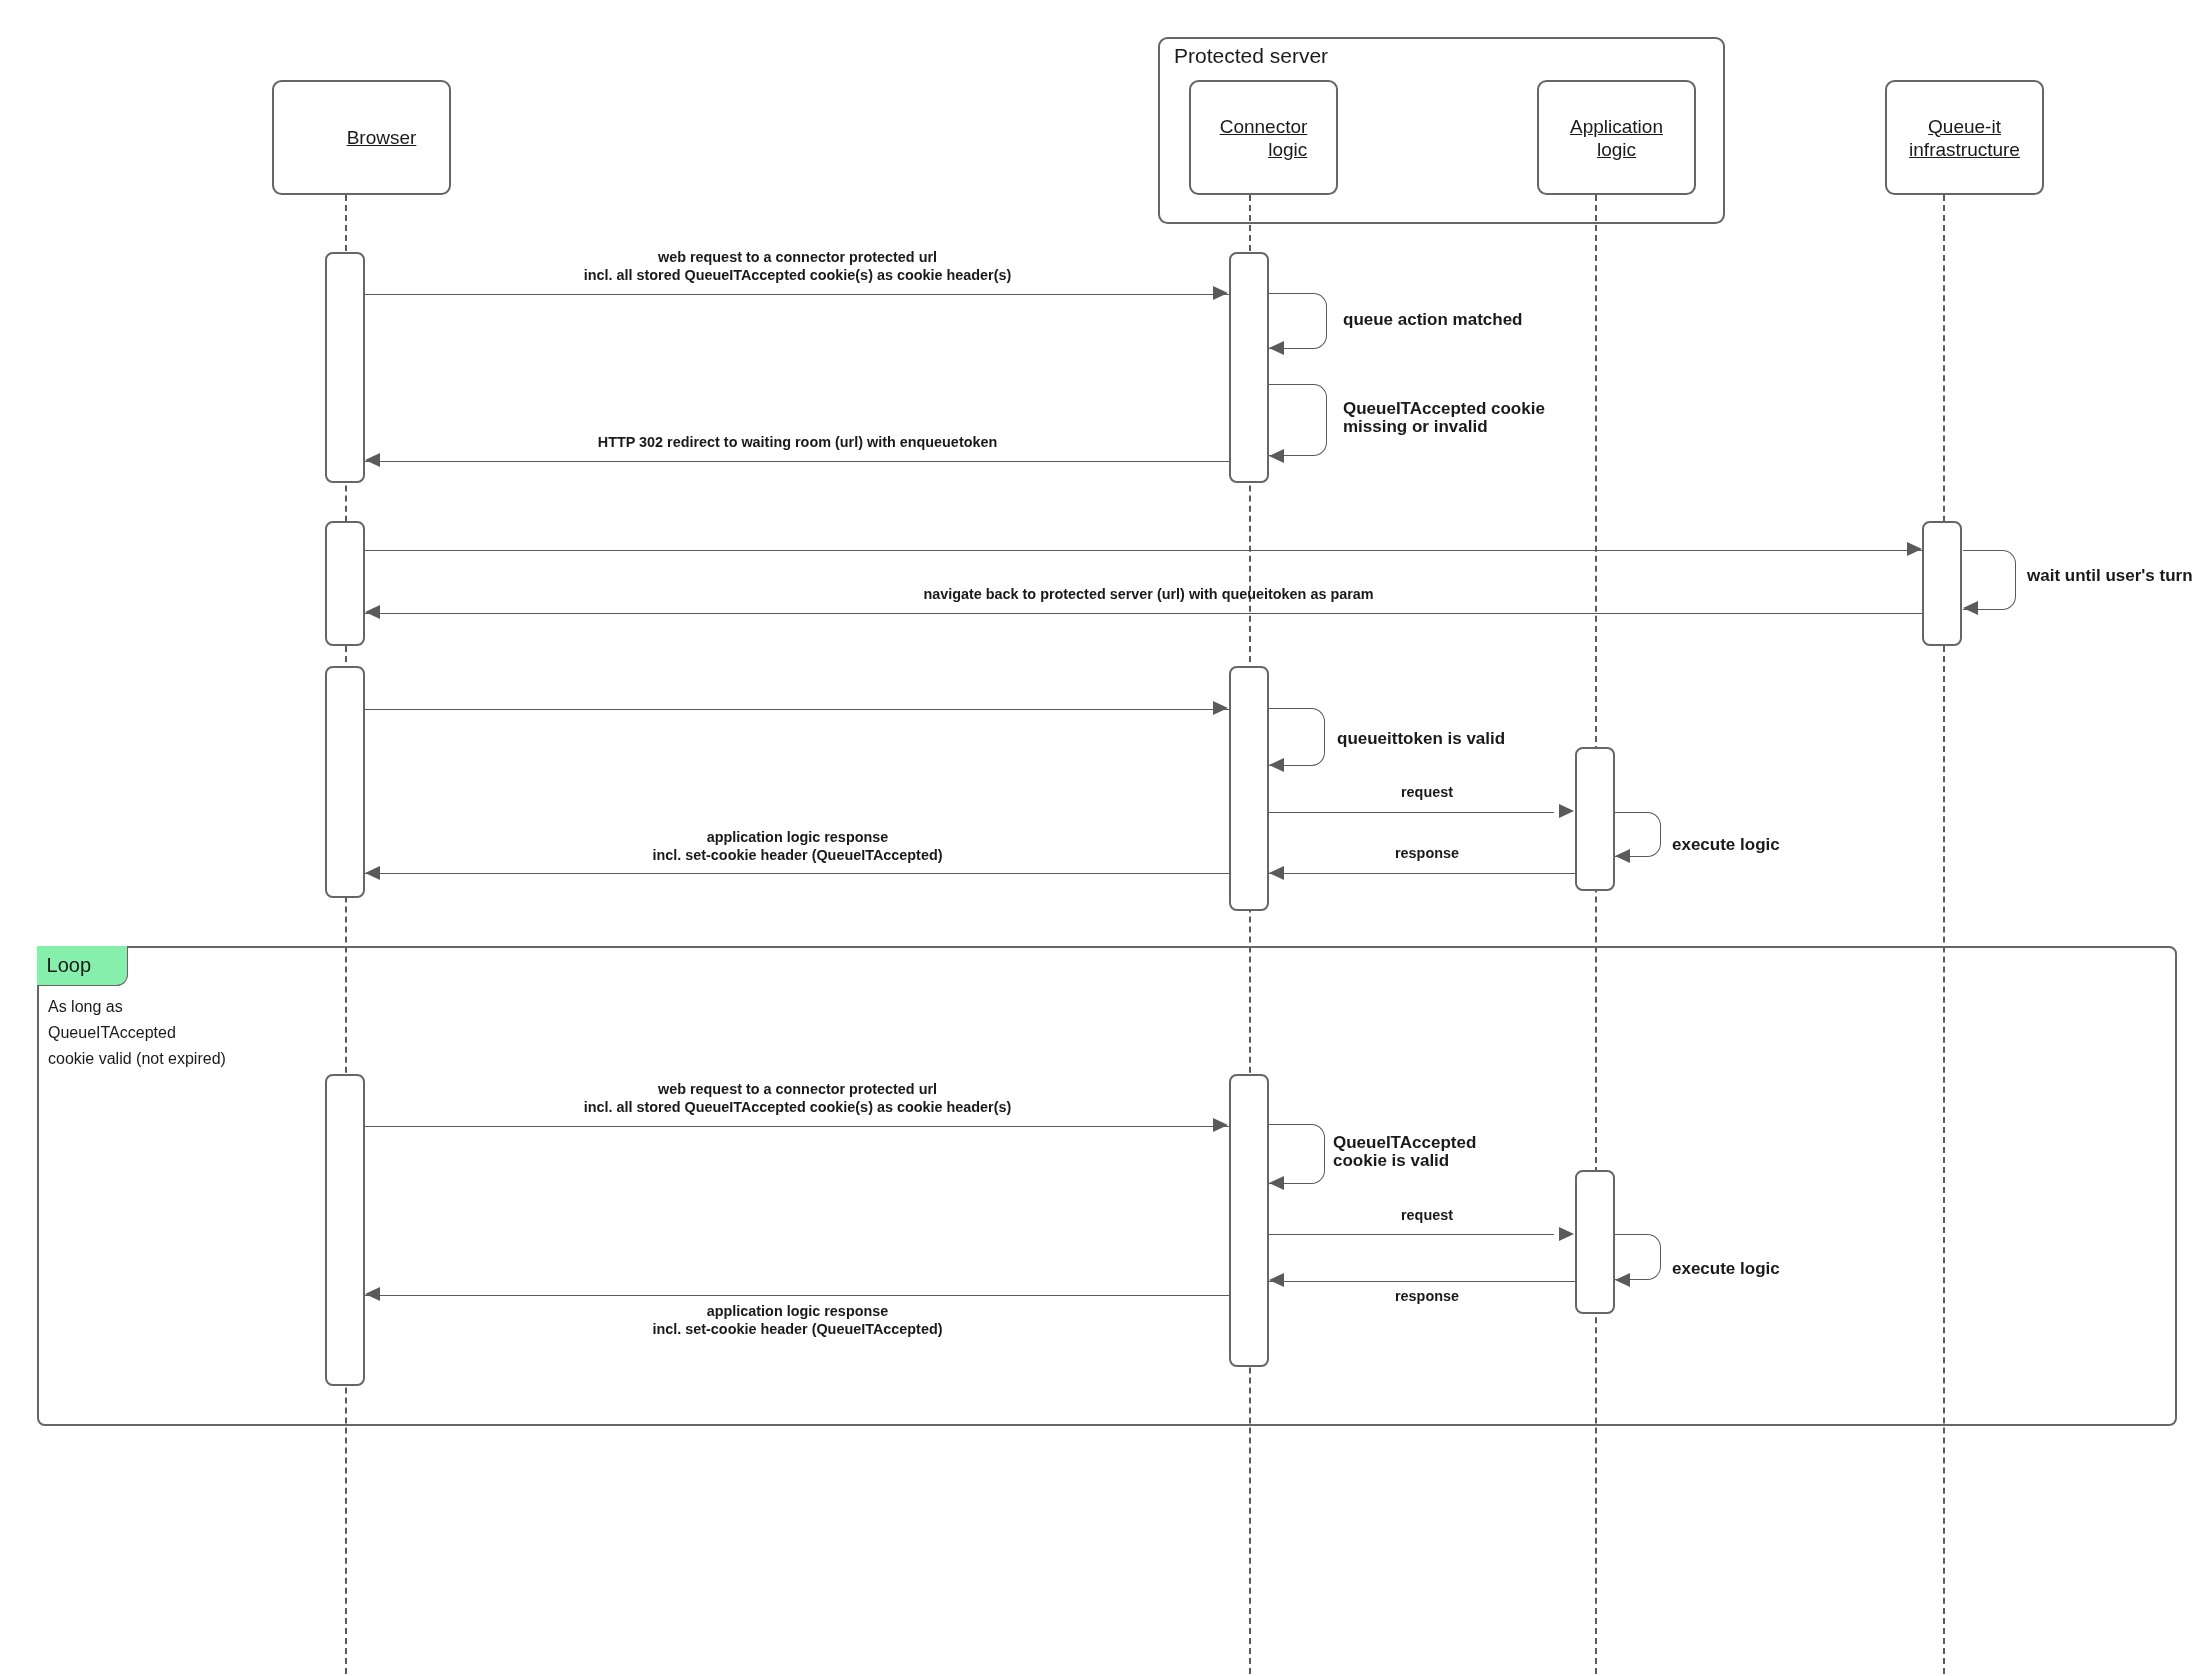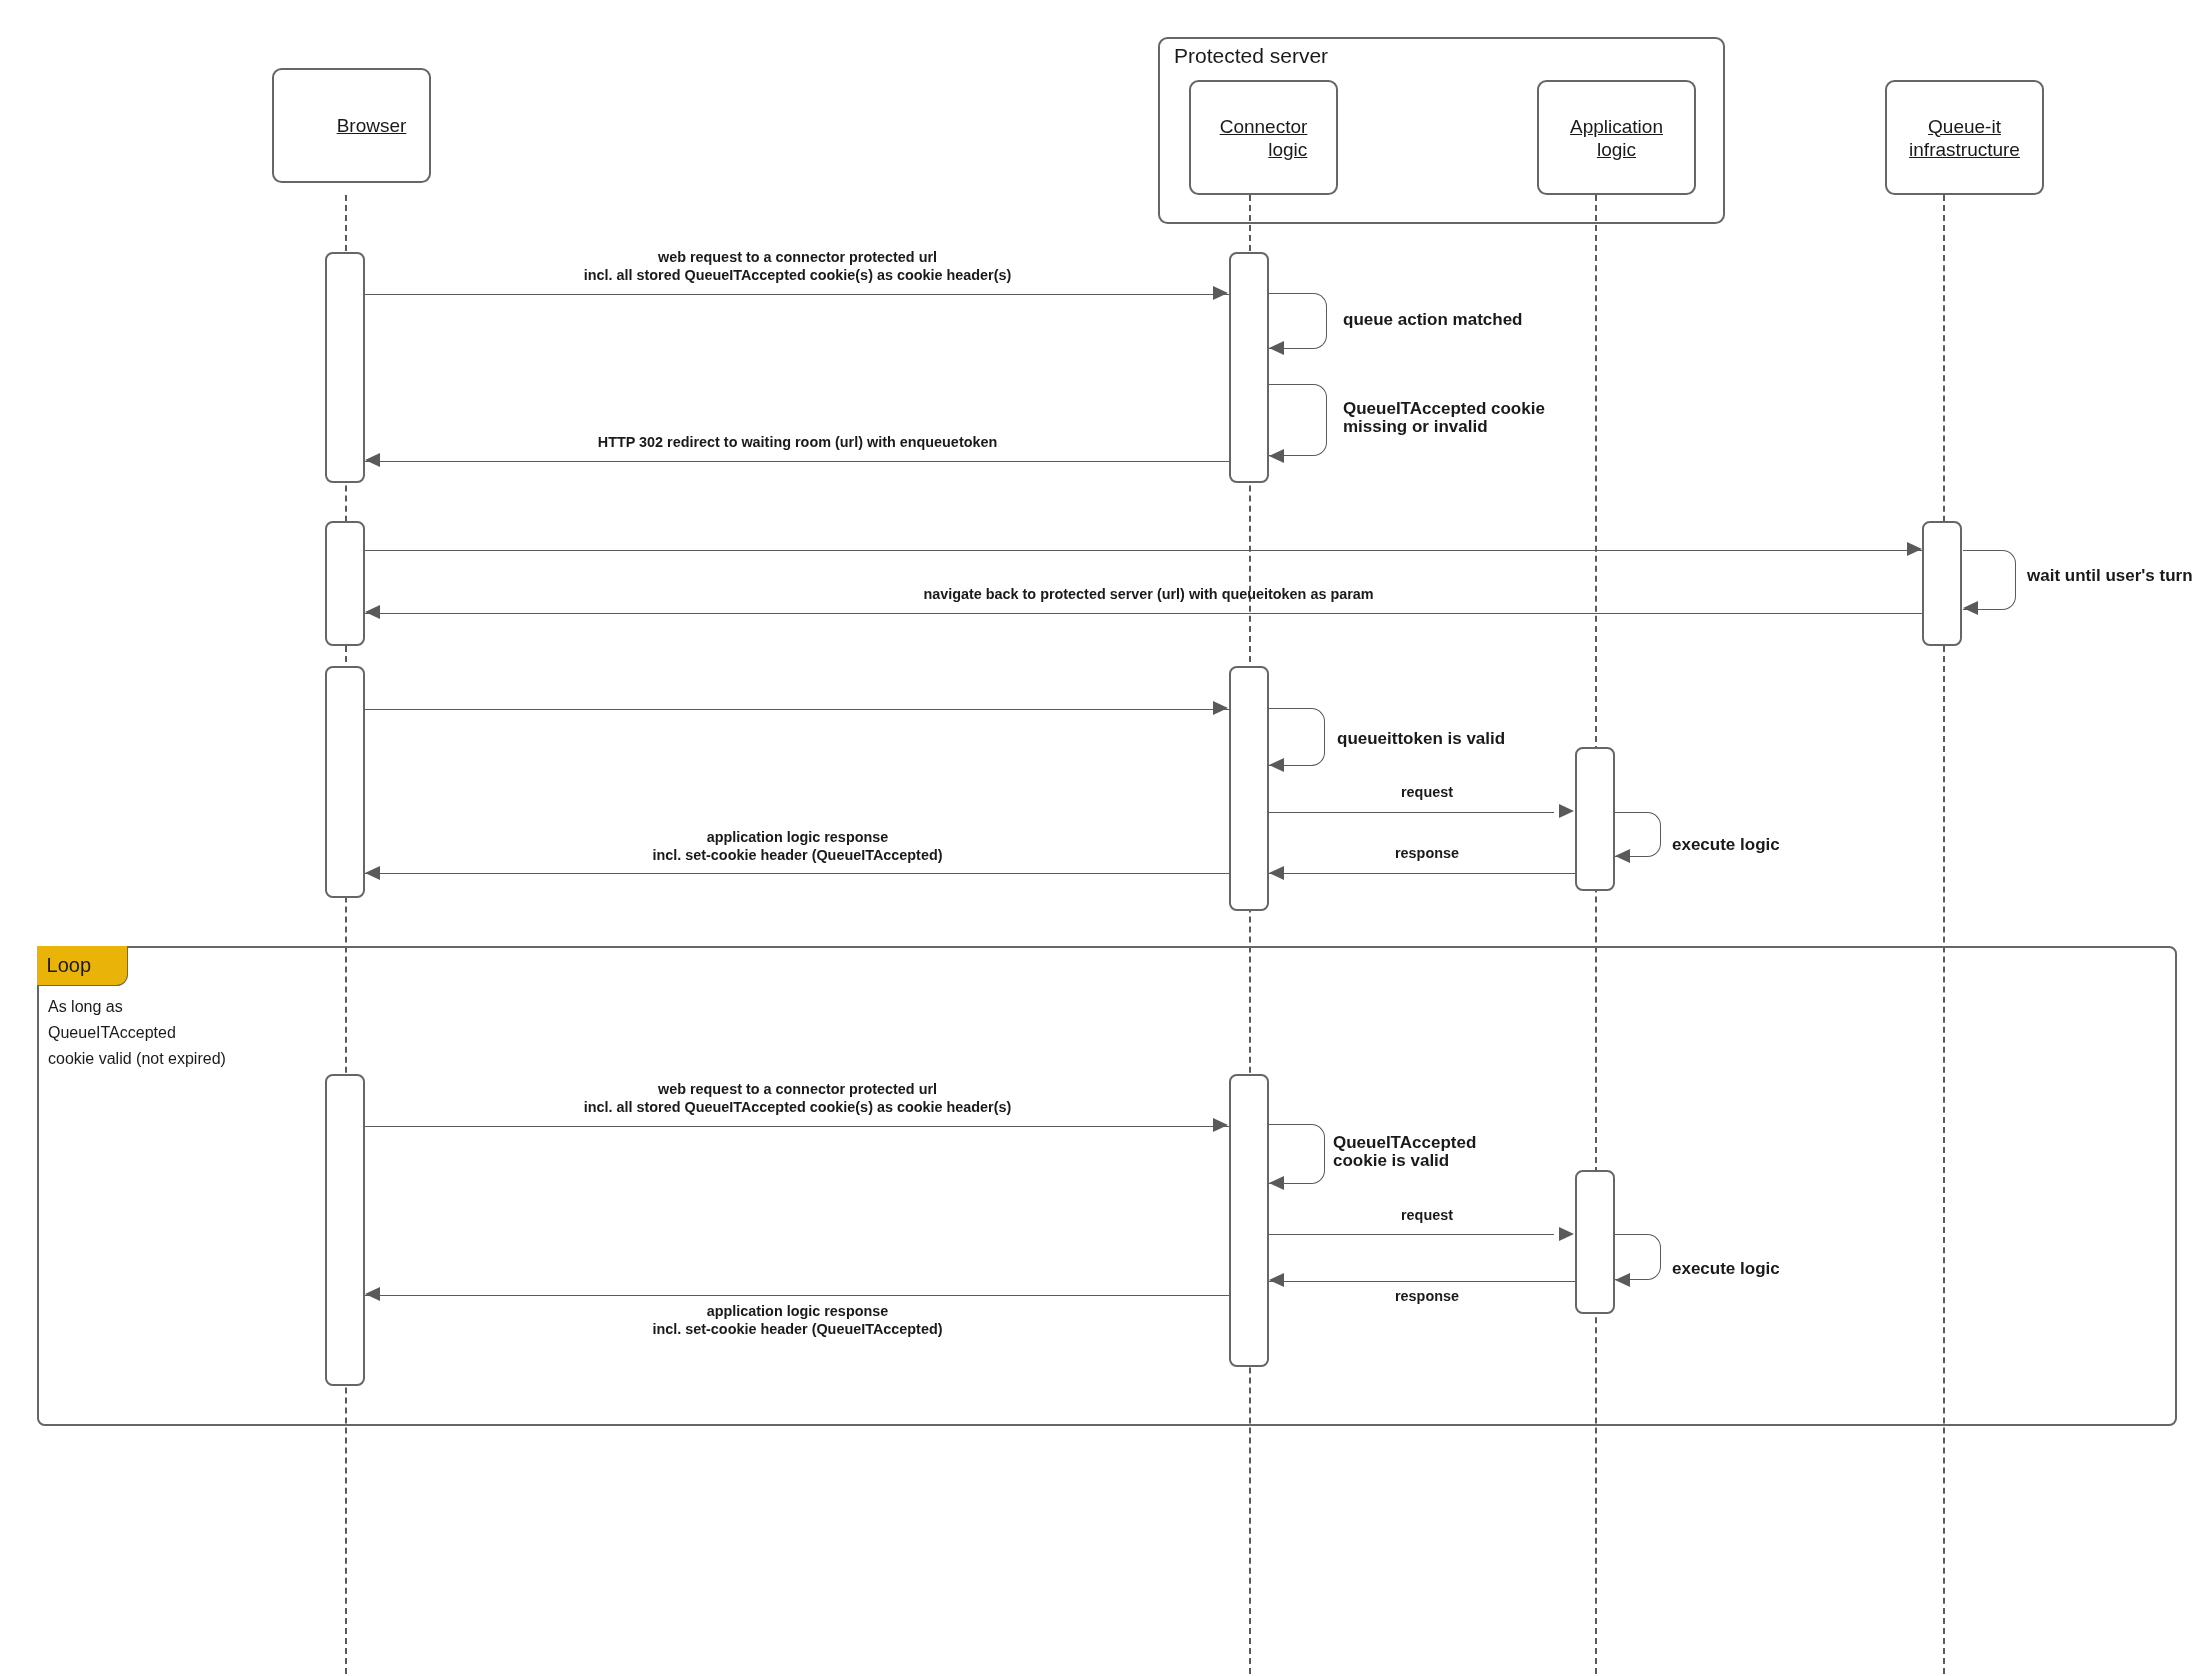--- a/index.html
+++ b/index.html
@@ -125,21 +125,21 @@
   .frag {
     position: absolute;
     box-sizing: border-box;
     border: 2.9px solid #666666;
     border-radius: 7.7px;
     background: transparent;
   }
   .frag-tab {
     position: absolute;
     box-sizing: border-box;
-    background: #eab308;
+    background: #86efac;
     border: 1.9px solid #666666;
     border-top: none;
     border-left: none;
     border-radius: 0 0 11.5px 0;
     display: flex;
     align-items: center;
     padding-left: 9.6px;
   }
   .frag-tab-label {
     font-size: 20px;
@@ -156,21 +156,21 @@
   }
 </style>
 </head>
 <body>
 
 <div id="canvas">
 
   <div class="group-frame" style="left:1158px; top:37px; width:567px; height:187px;"></div>
   <div class="group-title" style="left:1174px; top:44px;">Protected server</div>
 
-  <div class="actor-box" style="left:272px; top:68px; width:159px; height:115px;padding-left:40px;">
+  <div class="actor-box" style="left:272px; top:80px; width:179px; height:115px;padding-left:40px;">
     <span class="actor-label">Browser</span>
   </div>
 
   <div class="actor-box" style="left:1189px; top:80px; width:149px; height:115px;text-align:right;">
     <span class="actor-label" style="white-space:pre-line;">Connector
 logic</span>
   </div>
 
   <div class="actor-box" style="left:1537px; top:80px; width:159px; height:115px;">
     <span class="actor-label" style="white-space:pre-line;">Application

